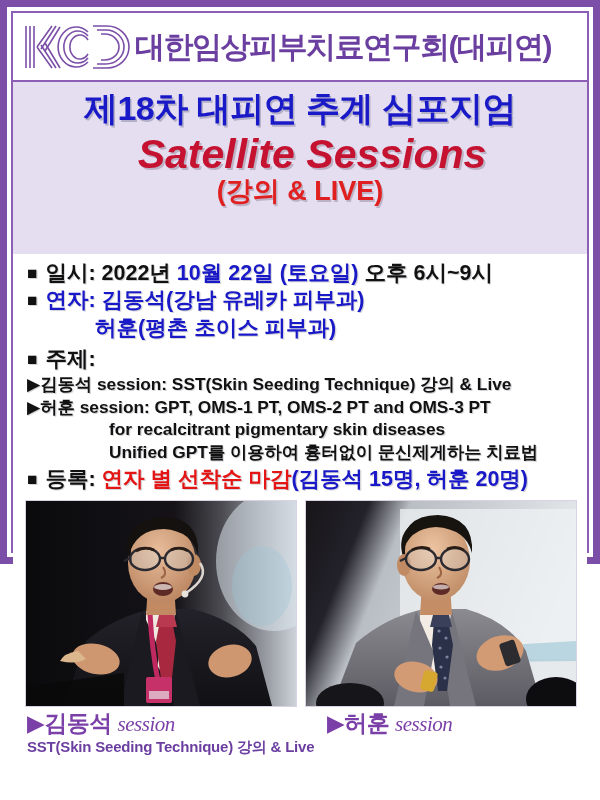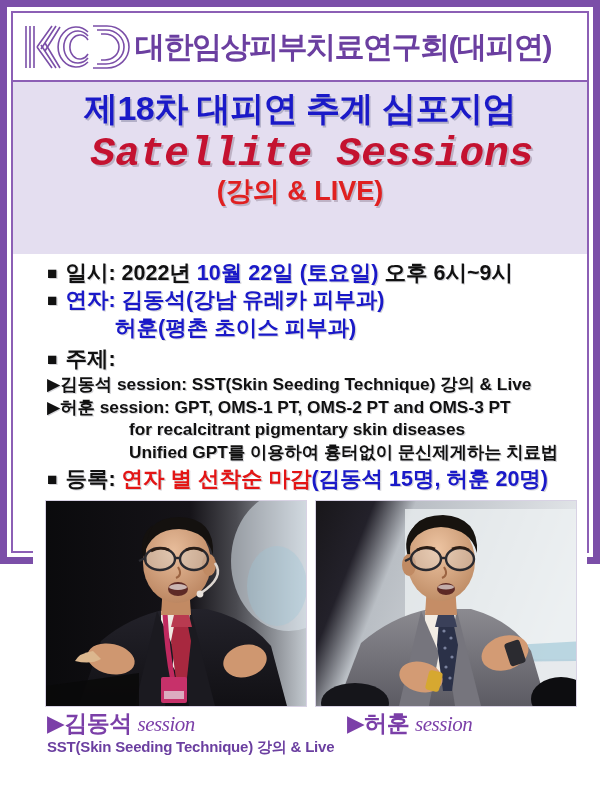--- a/index.html
+++ b/index.html
@@ -40,34 +40,34 @@
     flex:0 0 172px;background:#E4DEF0;
     display:flex;flex-direction:column;align-items:center;justify-content:flex-start;
     padding-top:7px;box-sizing:border-box;
   }
   .t-kr{
     font-size:34px;font-weight:bold;color:#1A19C8;letter-spacing:-0.5px;
     line-height:1.12;text-shadow:1.5px 1.5px 0 rgba(120,120,150,.45);
     white-space:nowrap;
   }
   .t-en{
-    font-family:Liberation Mono, monospace;
+    font-family:Liberation Sans, sans-serif;
     font-style:italic;font-weight:bold;font-size:41px;color:#C41230;
     line-height:1.05;margin-top:6px;white-space:nowrap;
     text-shadow:2px 2px 0 rgba(130,110,130,.40);
     margin-left:24px;
   }
   .t-sub{
     font-size:27px;font-weight:bold;color:#E02020;line-height:1.05;margin-top:1px;
     white-space:nowrap;text-shadow:1.5px 1.5px 0 rgba(130,110,130,.38);
   }
   
   .body-area{
     flex:1;background:#ffffff;padding:6px 0 15px 0;box-sizing:border-box;
-    display:flex;flex-direction:column;margin-left:20px;
+    display:flex;flex-direction:column;
   }
   .info{padding:0 10px 0 14px;}
   .line{
     white-space:nowrap;font-weight:bold;color:#111111;
     text-shadow:1.2px 1.2px 0 rgba(150,150,160,.40);
   }
   .l-date{font-size:21.5px;line-height:1.26;}
   .l-spk{font-size:21.5px;line-height:1.30;color:#1A19C8;}
   .l-spk .sq{color:#111111;}
   .indent-spk{padding-left:68px;}

